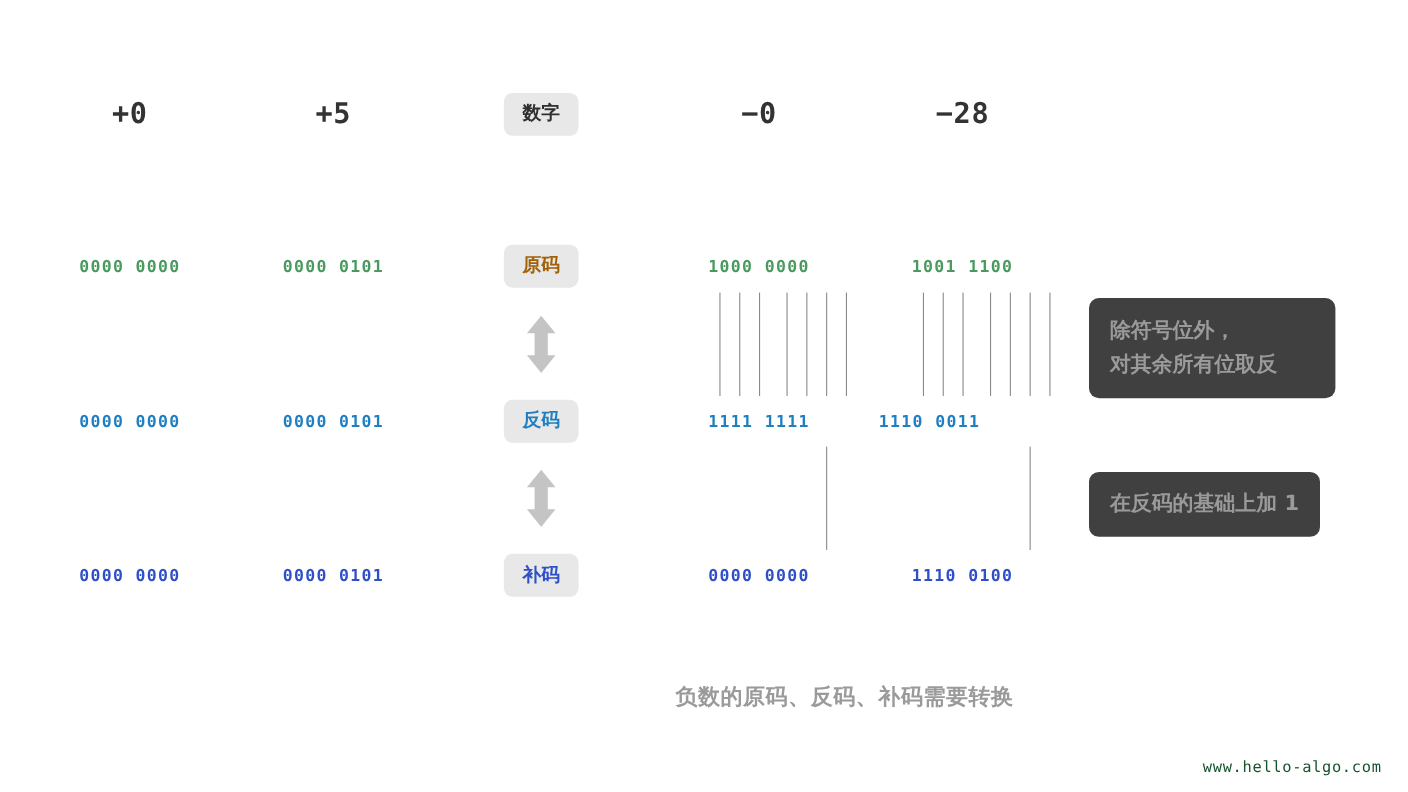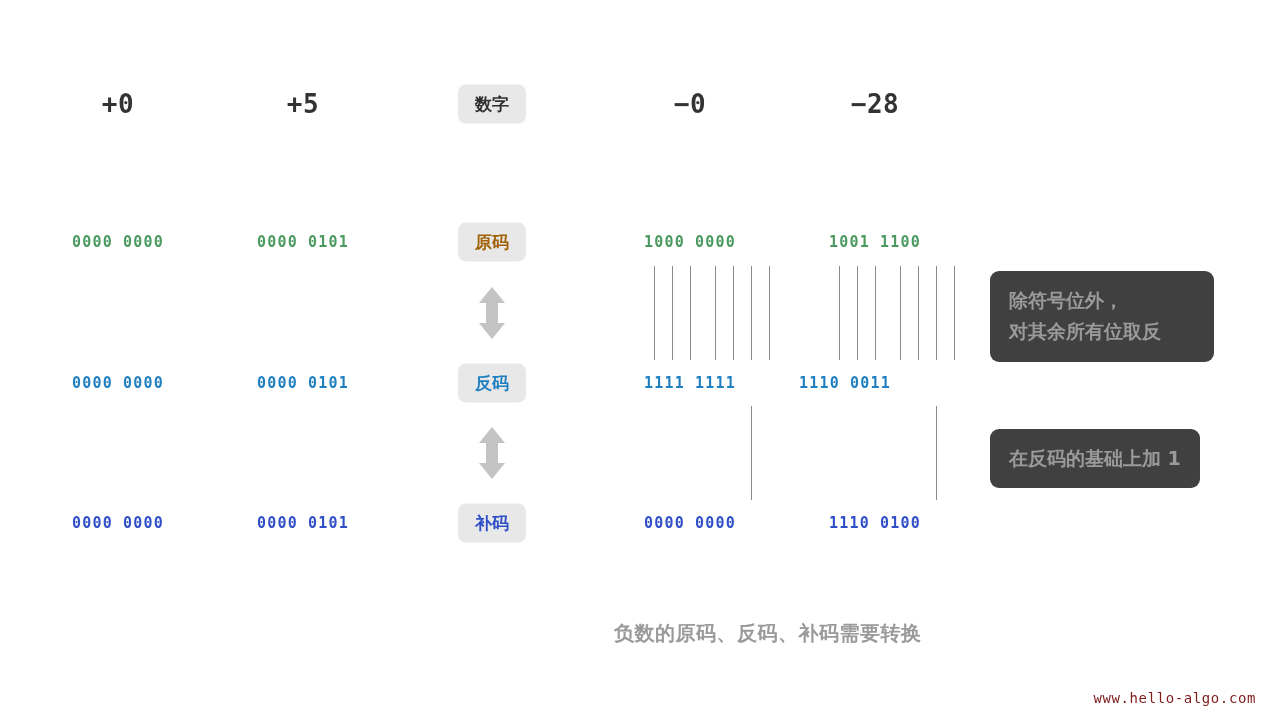--- a/index.html
+++ b/index.html
@@ -94,21 +94,21 @@
     letter-spacing: 0.5px;
   }
 
   
   .watermark {
     position: absolute;
     right: 24px;
     bottom: 14px;
     font-family: "DejaVu Sans Mono", "Liberation Mono", monospace;
     font-size: 14px;
-    color: #7f1d1d;
+    color: #14532d;
     letter-spacing: 0.6px;
   }
 
   
   .vline {
     position: absolute;
     width: 1px;
     background: #8a8a8a;
   }
 

